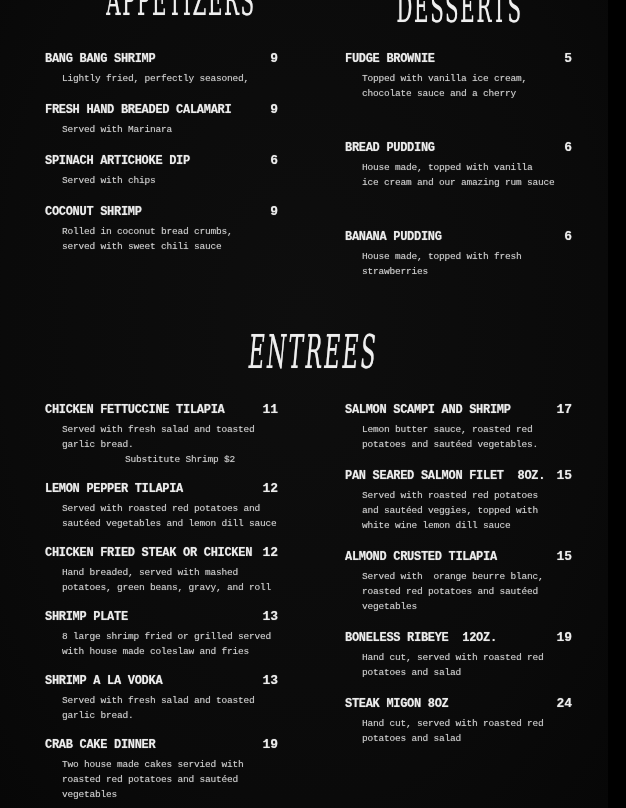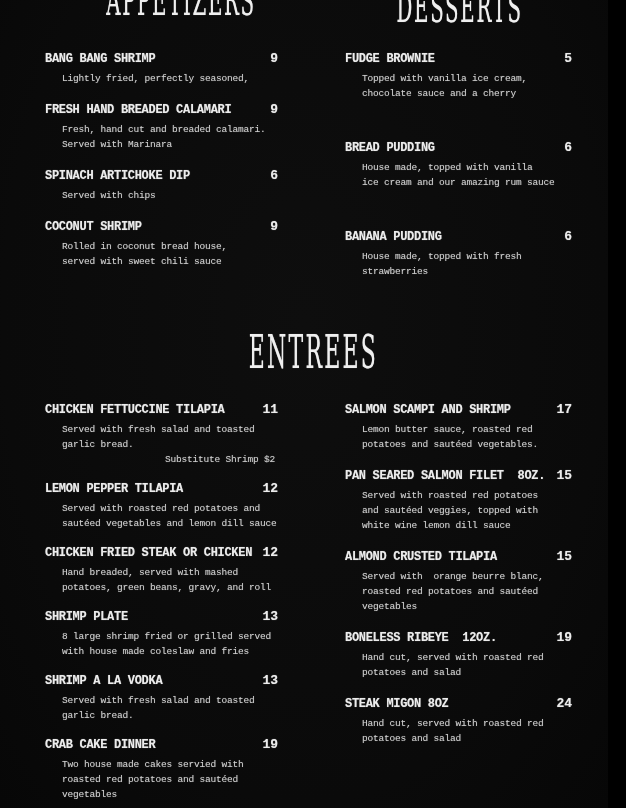--- a/index.html
+++ b/index.html
@@ -21,21 +21,21 @@
     line-height:1;
     transform:scale(0.55,1.15);
     transform-origin:50% 0;
     text-shadow:0 0 1px rgba(240,240,240,.6);
     white-space:pre;
   }
   .h-appetizers{left:45px;width:233px;top:-20px;}
   .h-appetizers .deco{font-size:36px;}
   .h-desserts{left:345px;width:227px;top:-13px;}
   .h-desserts .deco{font-size:36px;}
-  .h-entrees{left:0;width:626px;top:329px;}
+  .h-entrees{left:0;width:626px;top:329px;font-style:italic;}
   .h-entrees .deco{font-size:40px;letter-spacing:4px;}
 
   
   .col{position:absolute;}
   .col-appetizers{left:45px;top:51px;width:233px;}
   .col-desserts{left:345px;top:51px;width:227px;}
   .col-entrees-left{left:45px;top:402px;width:233px;}
   .col-entrees-right{left:345px;top:402px;width:227px;}
 
   .col-appetizers .item{margin-bottom:16px;}
@@ -54,21 +54,21 @@
     color:#ececec;text-shadow:0 0 1px rgba(236,236,236,.55);
   }
   .idesc{margin:4px 0 0 17px;}
   .dline{
     font-size:9.5px;line-height:15px;letter-spacing:-0.2px;white-space:pre;
     color:#cfcfcf;text-shadow:0 0 1px rgba(205,205,205,.45);
   }
   .inote{
     font-size:9.5px;line-height:15px;letter-spacing:-0.2px;white-space:pre;
     color:#cfcfcf;text-shadow:0 0 1px rgba(205,205,205,.45);
-    margin-left:120px;
+    margin-left:80px;
   }
 </style>
 </head>
 <body>
 
 <div class="page">
 
   <div class="deco-header h-appetizers">
     <span class="deco">APPETIZERS</span>
   </div>
@@ -86,40 +86,39 @@
         <div class="idesc">
           <div class="dline">Lightly fried, perfectly seasoned,</div>
         </div>
       </div>
       <div class="item">
         <div class="row">
           <span class="iname">FRESH HAND BREADED CALAMARI</span>
           <span class="iprice">9</span>
         </div>
         <div class="idesc">
-          <div class="dline">Fresh, hand cut and breaded calamari.</div>
           <div class="dline">Served with Marinara</div>
         </div>
       </div>
       <div class="item">
         <div class="row">
           <span class="iname">SPINACH ARTICHOKE DIP</span>
           <span class="iprice">6</span>
         </div>
         <div class="idesc">
           <div class="dline">Served with chips</div>
         </div>
       </div>
       <div class="item">
         <div class="row">
           <span class="iname">COCONUT SHRIMP</span>
           <span class="iprice">9</span>
         </div>
         <div class="idesc">
-          <div class="dline">Rolled in coconut bread house,</div>
+          <div class="dline">Rolled in coconut bread crumbs,</div>
           <div class="dline">served with sweet chili sauce</div>
         </div>
       </div>
     </div>
 
   <div class="col col-desserts">
       <div class="item">
         <div class="row">
           <span class="iname">FUDGE BROWNIE</span>
           <span class="iprice">5</span>

